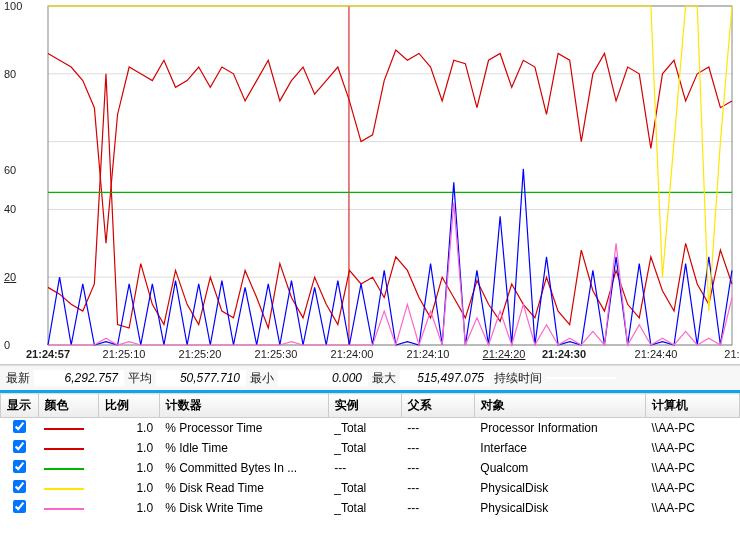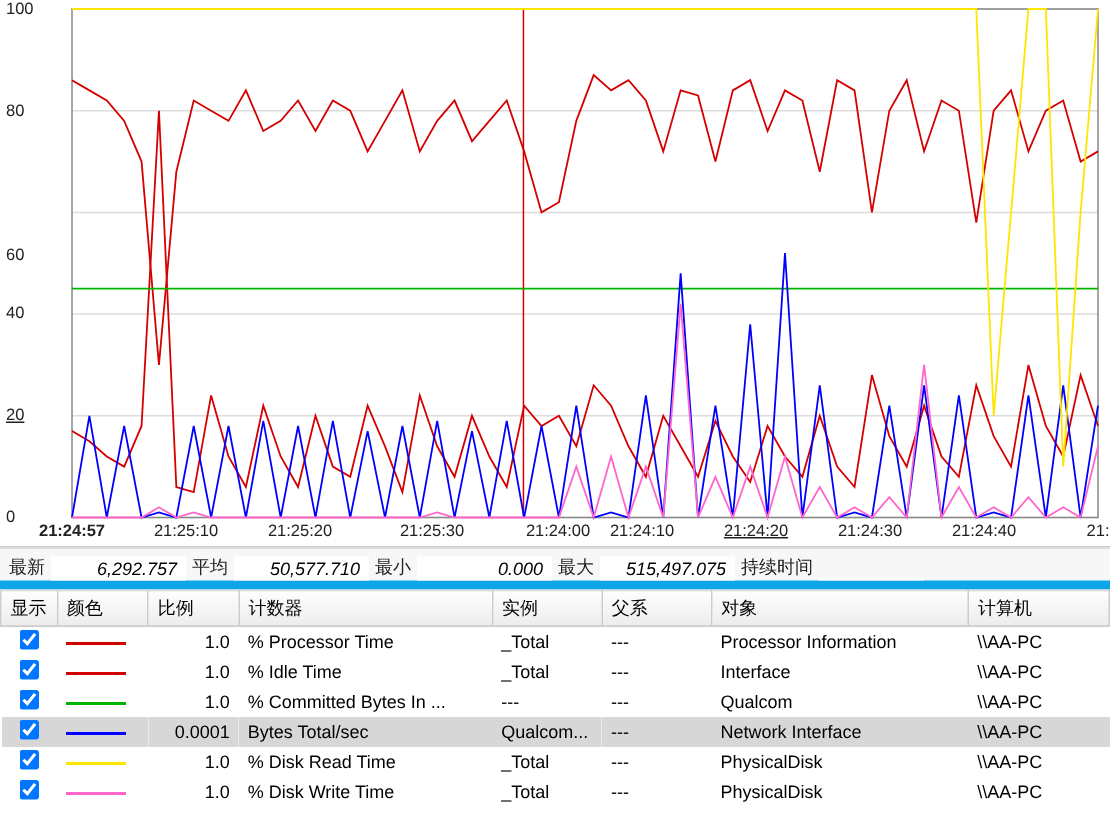--- a/index.html
+++ b/index.html
@@ -30,24 +30,24 @@
   .x-tick-label {
     position: absolute;
     top: 348px;
     transform: translateX(-50%);
     font-size: 11px;
     color: #222;
     white-space: nowrap;
   }
   .stats-bar {
     display: flex;
-    align-items: flex-end;
+    align-items: center;
     height: 28px;
     border-top: 1px solid #ddd;
-    border-bottom: 6px solid #0ea5e9;
+    border-bottom: 3px solid #0ea5e9;
     padding: 0 6px;
     gap: 4px;
     background: #f7f7f7;
   }
   .stats-bar .label {
     color: #222;
     white-space: nowrap;
   }
   .stats-bar .value {
     text-align: right;
@@ -63,21 +63,21 @@
     width: 100%;
     border-collapse: collapse;
     table-layout: fixed;
   }
   .table thead th {
     background: linear-gradient(#fefefe,#ececec);
     border: 1px solid #ccc;
     border-top: 1px solid #ddd;
     padding: 3px 6px;
     text-align: left;
-    font-weight: normal;
+    font-weight: bold;
     font-size: 12px;
     white-space: nowrap;
     overflow: hidden;
   }
   .table td {
     border: 0;
     padding: 2px 6px;
     white-space: nowrap;
     overflow: hidden;
     text-overflow: ellipsis;
@@ -125,25 +125,25 @@
     </svg>
 <div class="y-tick-label" style="top: 345px;">0</div>
     <div class="y-tick-label" style="top: 277.2px; text-decoration: underline;">20</div>
     <div class="y-tick-label" style="top: 209.4px;">40</div>
     <div class="y-tick-label" style="top: 126px; margin-top: 44px;">60</div>
     <div class="y-tick-label" style="top: 73.8px;">80</div>
     <div class="y-tick-label" style="top: 6px;">100</div>
     <div class="x-tick-label" style="left: 48px; font-weight: bold;">21:24:57</div>
     <div class="x-tick-label" style="left: 124px;">21:25:10</div>
     <div class="x-tick-label" style="left: 200px;">21:25:20</div>
-    <div class="x-tick-label" style="left: 288px;">21:25:30</div>
-    <div class="x-tick-label" style="left: 352px; margin-left: 20px;">21:24:00</div>
+    <div class="x-tick-label" style="left: 276px;">21:25:30</div>
+    <div class="x-tick-label" style="left: 352px;">21:24:00</div>
     <div class="x-tick-label" style="left: 428px;">21:24:10</div>
     <div class="x-tick-label" style="left: 504px; text-decoration: underline;">21:24:20</div>
-    <div class="x-tick-label" style="left: 580px;">21:24:30</div>
+    <div class="x-tick-label" style="left: 564px; font-weight: bold;">21:24:30</div>
     <div class="x-tick-label" style="left: 656px;">21:24:40</div>
     <div class="x-tick-label" style="left: 732px;">21:</div>
   </div>
 
 <div class="stats-bar">
   <span class="label">最新</span>
   <span class="value wide">6,292.757</span>
   <span class="label">平均</span>
   <span class="value wide">50,577.710</span>
   <span class="label">最小</span>
@@ -191,30 +191,20 @@
       <tr>
         <td class="col-show"><input type="checkbox" checked="" style=""></td>
         <td class="col-color"><span class="color-swatch" style="color: rgb(0, 180, 0);"></span></td>
         <td class="col-scale">1.0</td>
         <td class="col-counter">% Committed Bytes In ...</td>
         <td class="col-inst">---</td>
         <td class="col-parent">---</td>
         <td class="col-object">Qualcom</td>
         <td class="col-comp">\\AA-PC</td>
       </tr>
-      <tr class="selected">
-        <td class="col-show"><input type="checkbox" checked="" style=""></td>
-        <td class="col-color"><span class="color-swatch" style="color: rgb(0, 0, 255);"></span></td>
-        <td class="col-scale">0.0001</td>
-        <td class="col-counter">Bytes Total/sec</td>
-        <td class="col-inst">Qualcom...</td>
-        <td class="col-parent">---</td>
-        <td class="col-object">Network Interface</td>
-        <td class="col-comp">\\AA-PC</td>
-      </tr>
       <tr>
         <td class="col-show"><input type="checkbox" checked="" style=""></td>
         <td class="col-color"><span class="color-swatch" style="color: rgb(255, 230, 0);"></span></td>
         <td class="col-scale">1.0</td>
         <td class="col-counter">% Disk Read Time</td>
         <td class="col-inst">_Total</td>
         <td class="col-parent">---</td>
         <td class="col-object">PhysicalDisk</td>
         <td class="col-comp">\\AA-PC</td>
       </tr>

